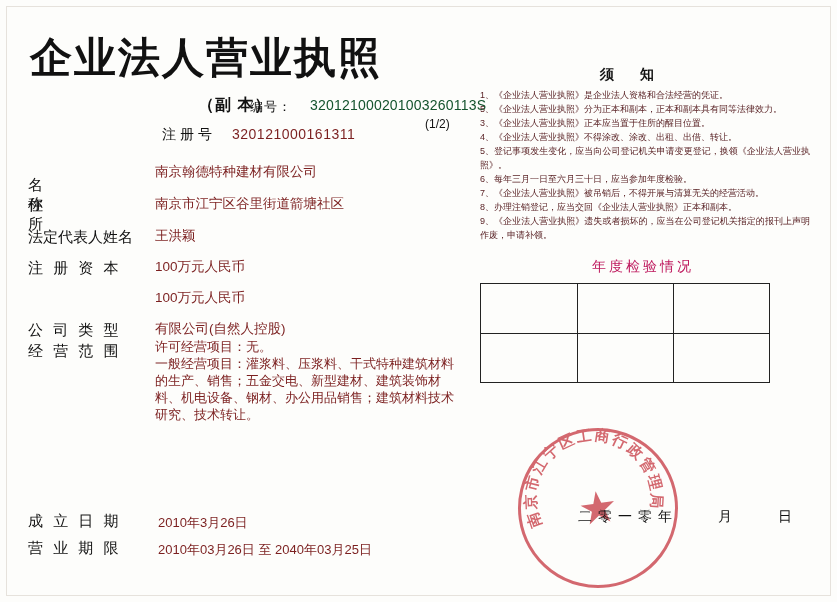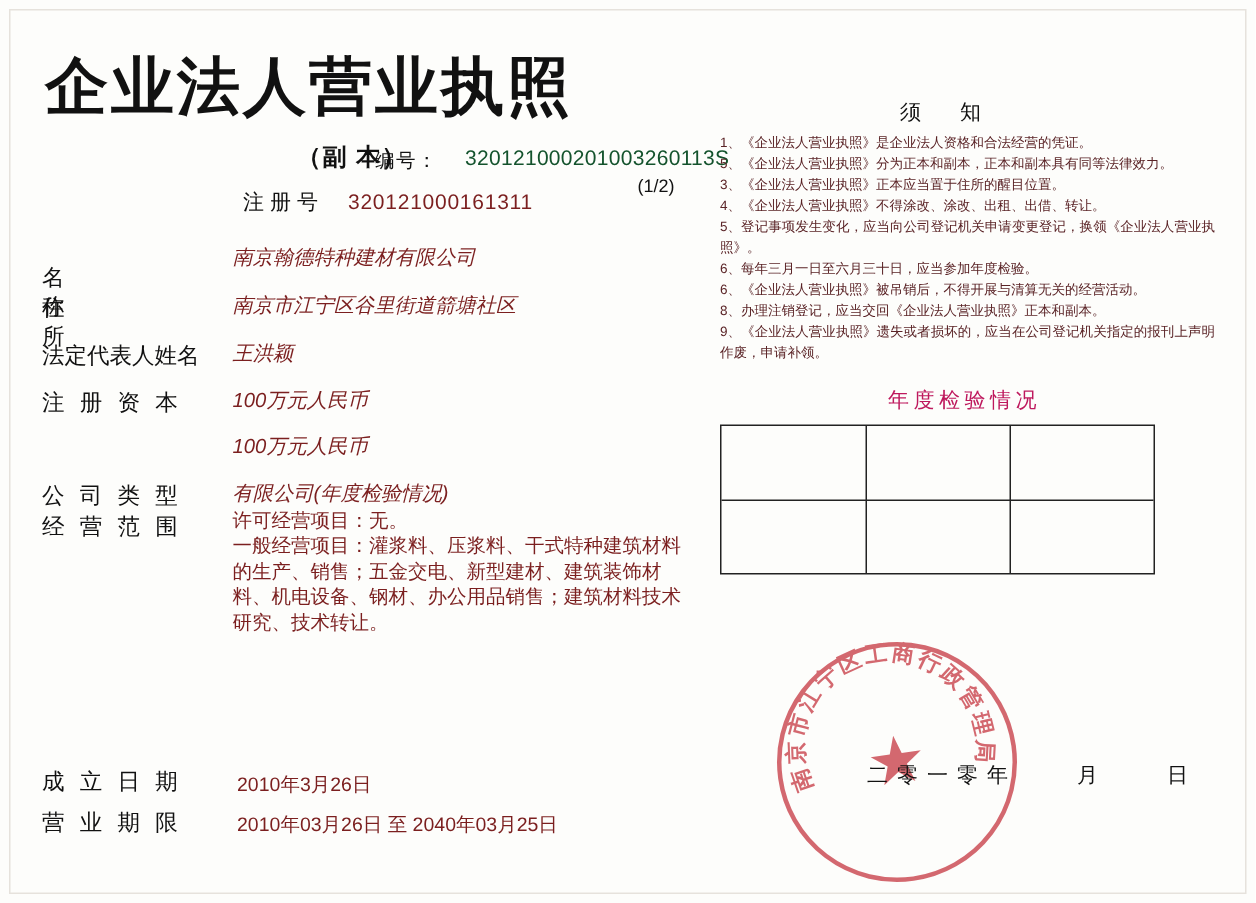--- a/index.html
+++ b/index.html
@@ -97,21 +97,20 @@
   .field-label.sp4 { letter-spacing: 3px; }
   .field-label.sp5 { letter-spacing: 0px; }
 
   .field-value {
     position: absolute;
     left: 155px;
     font-size: 13.5px;
     color: #7b1f1f;
     line-height: 18px;
     width: 290px;
-    font-style: italic;
   }
 
   .scope-value {
     position: absolute;
     left: 155px;
     top: 338px;
     width: 300px;
     font-size: 13px;
     line-height: 17px;
     color: #7b1f1f;
@@ -133,20 +132,21 @@
   }
 
   
   .notice-title {
     position: absolute;
     left: 600px;
     top: 66px;
     font-size: 14px;
     letter-spacing: 6px;
     color: #111;
+    font-weight: bold;
   }
   .notice-list {
     position: absolute;
     left: 480px;
     top: 88px;
     width: 330px;
     font-size: 9px;
     line-height: 14px;
     color: #5a2326;
   }
@@ -262,41 +262,41 @@
 
   <div class="field-label sp5" style="top:228px;">法定代表人姓名</div>
   <div class="field-value" style="top:227px;">王洪颖</div>
 
   <div class="field-label sp4" style="top:259px;">注 册 资 本</div>
   <div class="field-value" style="top:258px;">100万元人民币</div>
 
   <div class="field-value" style="top:289px;">100万元人民币</div>
 
   <div class="field-label sp4" style="top:321px;">公 司 类 型</div>
-  <div class="field-value" style="top:320px;">有限公司(年度检验情况)</div>
+  <div class="field-value" style="top:320px;">有限公司(自然人控股)</div>
 
   <div class="field-label sp4" style="top:342px;">经 营 范 围</div>
   <div class="scope-value" style="white-space:pre-wrap;">许可经营项目：无。
 一般经营项目：灌浆料、压浆料、干式特种建筑材料的生产、销售；五金交电、新型建材、建筑装饰材料、机电设备、钢材、办公用品销售；建筑材料技术研究、技术转让。</div>
 
   <div class="bottom-label" style="top:512px;">成 立 日 期</div>
   <div class="bottom-value" style="top:514px;">2010年3月26日</div>
 
   <div class="bottom-label" style="top:539px;">营 业 期 限</div>
   <div class="bottom-value" style="top:541px;">2010年03月26日 至 2040年03月25日</div>
 
   <div class="notice-title">须　知</div>
   <div class="notice-list">
     <div>1、《企业法人营业执照》是企业法人资格和合法经营的凭证。</div>
     <div>5、《企业法人营业执照》分为正本和副本，正本和副本具有同等法律效力。</div>
     <div>3、《企业法人营业执照》正本应当置于住所的醒目位置。</div>
     <div>4、《企业法人营业执照》不得涂改、涂改、出租、出借、转让。</div>
     <div>5、登记事项发生变化，应当向公司登记机关申请变更登记，换领《企业法人营业执照》。</div>
     <div>6、每年三月一日至六月三十日，应当参加年度检验。</div>
-    <div>6、《企业法人营业执照》被吊销后，不得开展与清算无关的经营活动。</div>
+    <div>7、《企业法人营业执照》被吊销后，不得开展与清算无关的经营活动。</div>
     <div>8、办理注销登记，应当交回《企业法人营业执照》正本和副本。</div>
     <div>9、《企业法人营业执照》遗失或者损坏的，应当在公司登记机关指定的报刊上声明作废，申请补领。</div>
   </div>
 
   <div class="annual-title">年度检验情况</div>
   <div class="annual-table">
     <div class="vline" style="left:96px;"></div>
     <div class="vline" style="left:192px;"></div>
     <div class="hline" style="top:49px;"></div>
   </div>

